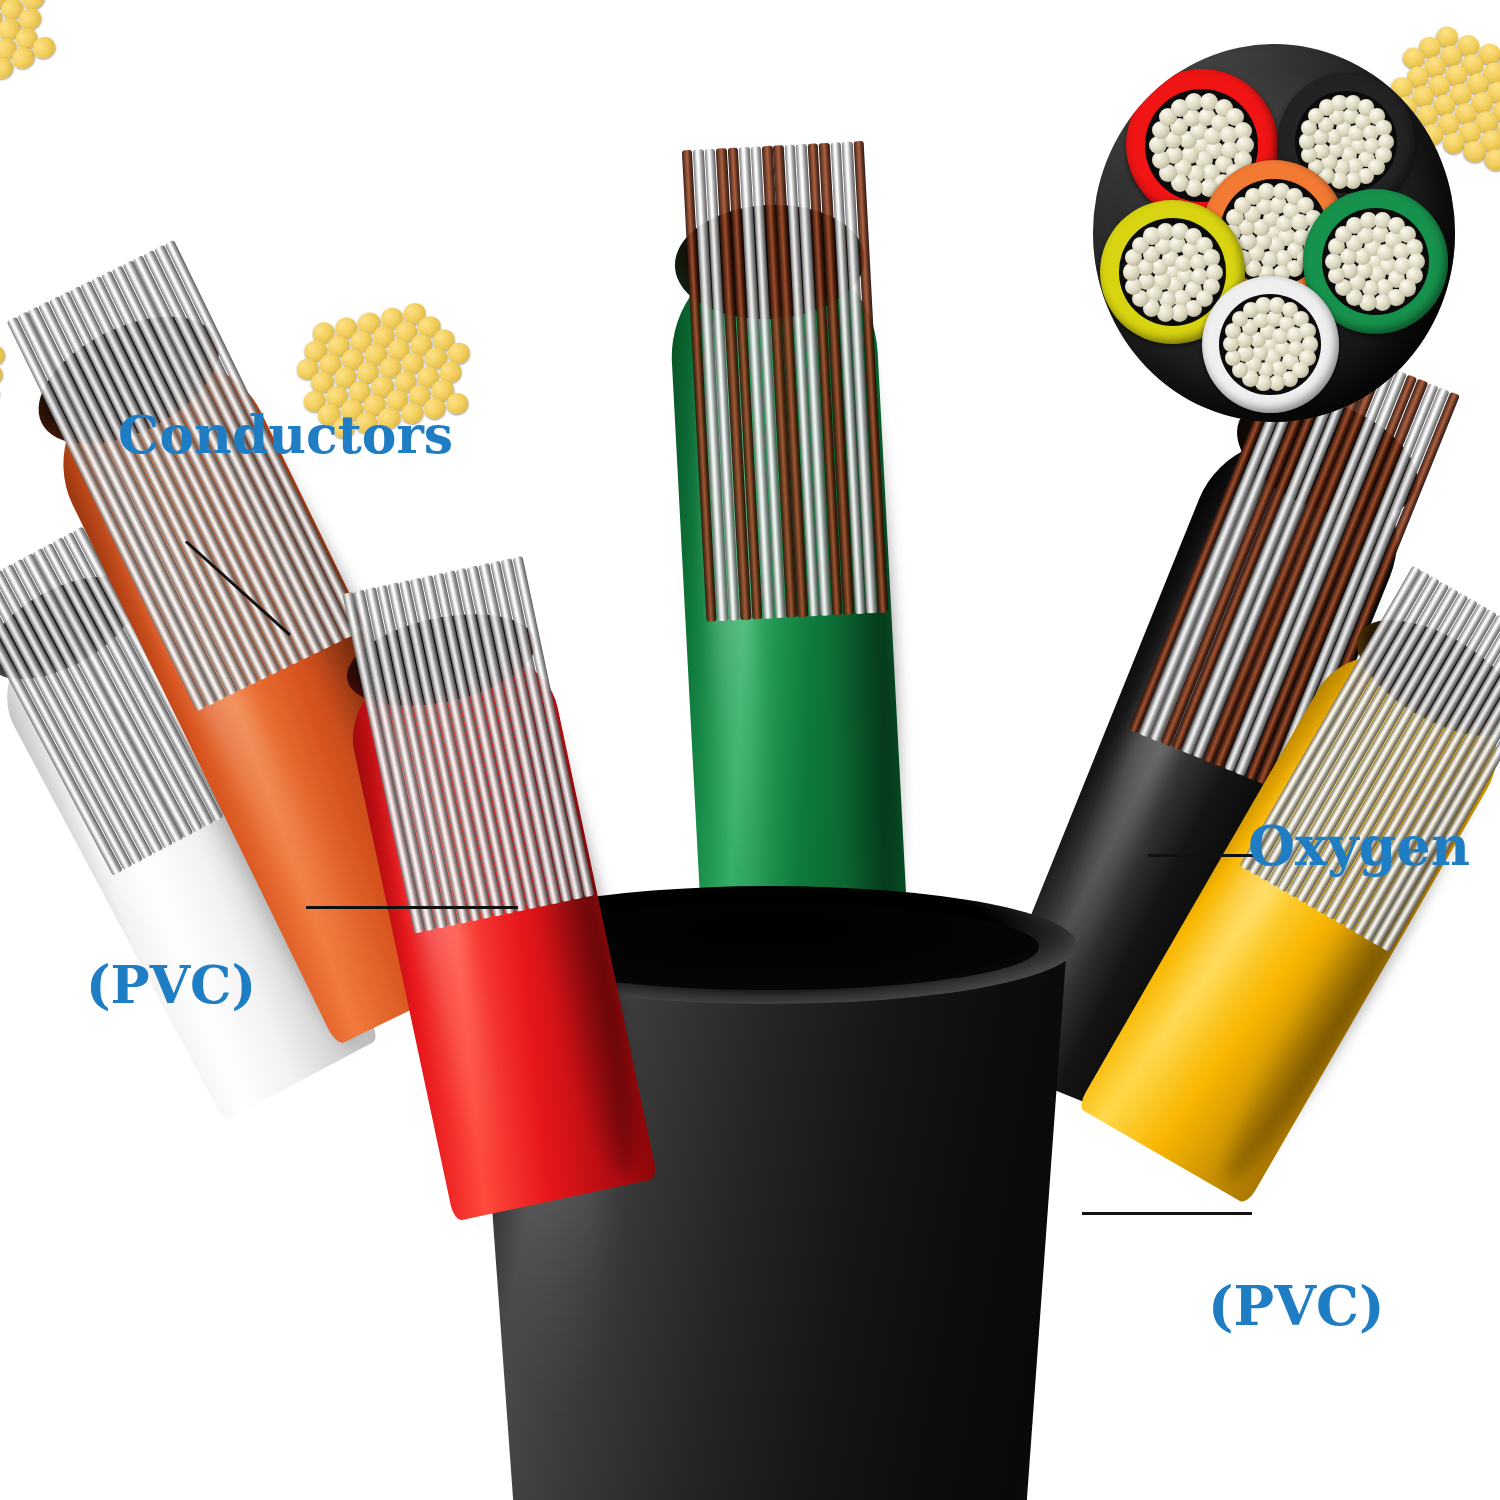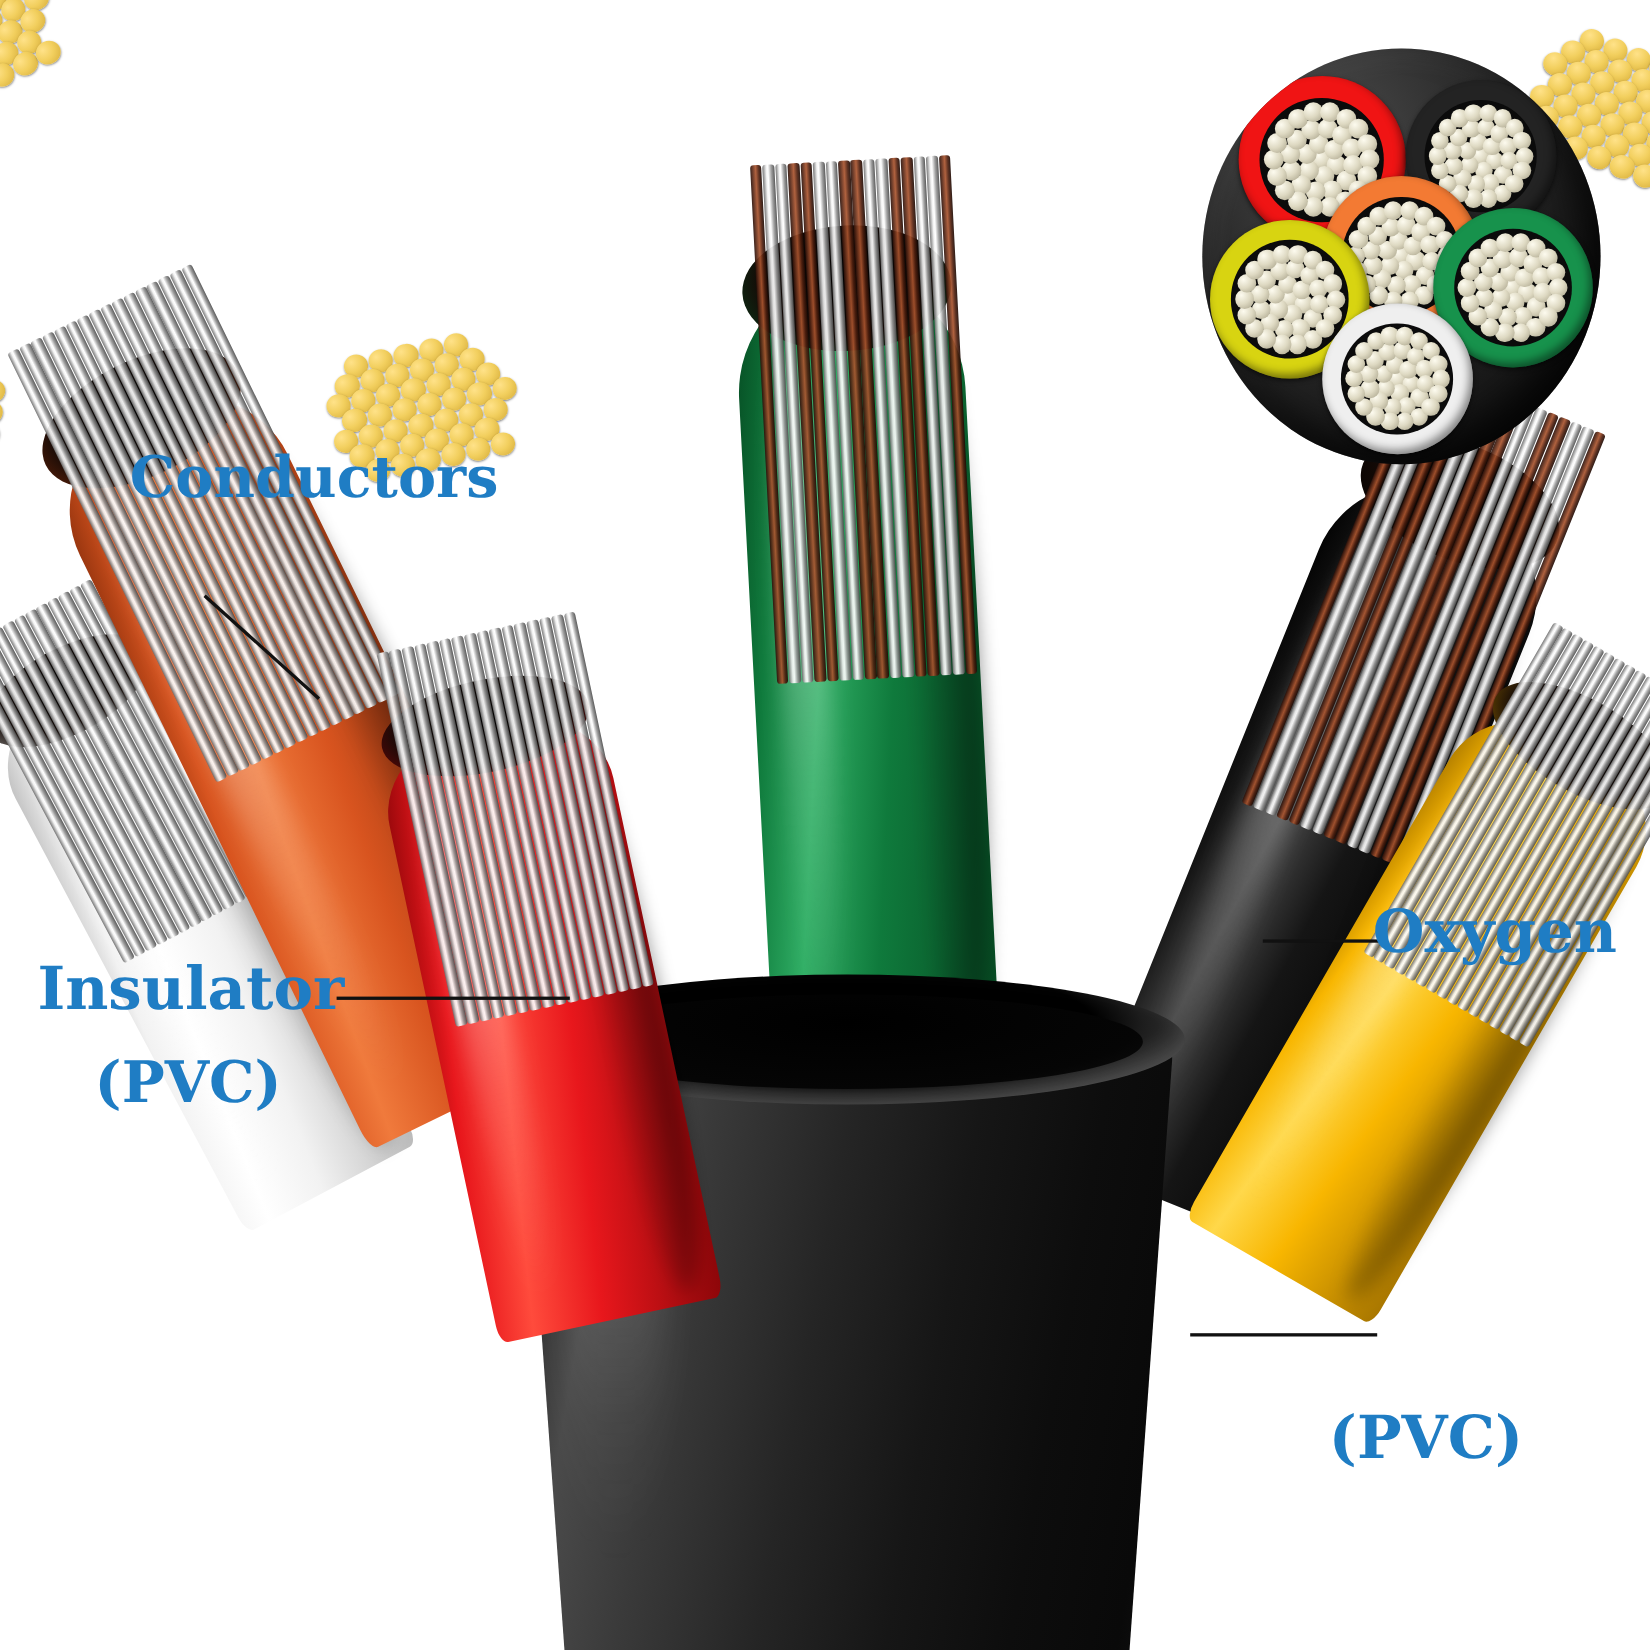--- a/index.html
+++ b/index.html
@@ -639,18 +639,17 @@
       </div>
     </div>
 
 
   <div class="leader h" id="lead-insulator"></div>
   <div class="leader h" id="lead-tinned"></div>
   <div class="leader h" id="lead-jacket"></div>
   <div class="leader" id="lead-conductor"></div>
 
   <div class="callout l1" id="lbl-conductor">Conductors</div>
-  <div class="callout l1" id="lbl-insulator">Insulator</div>
   <div class="callout l2" id="lbl-insulator-sub">(PVC)</div>
   <div class="callout l1" id="lbl-tinned">Oxygen</div>
   <div class="callout l2" id="lbl-jacket-sub">(PVC)</div>
 
 </div>
 
 </body></html>

